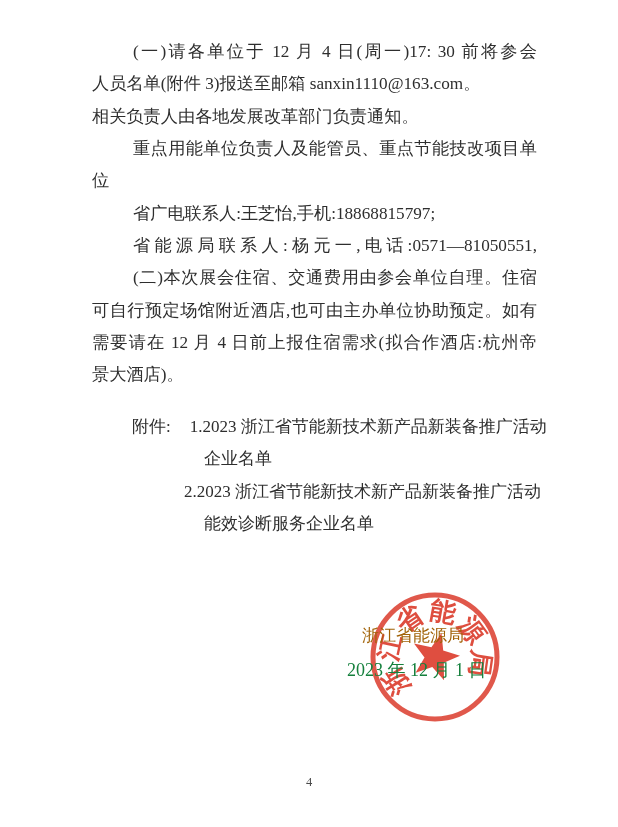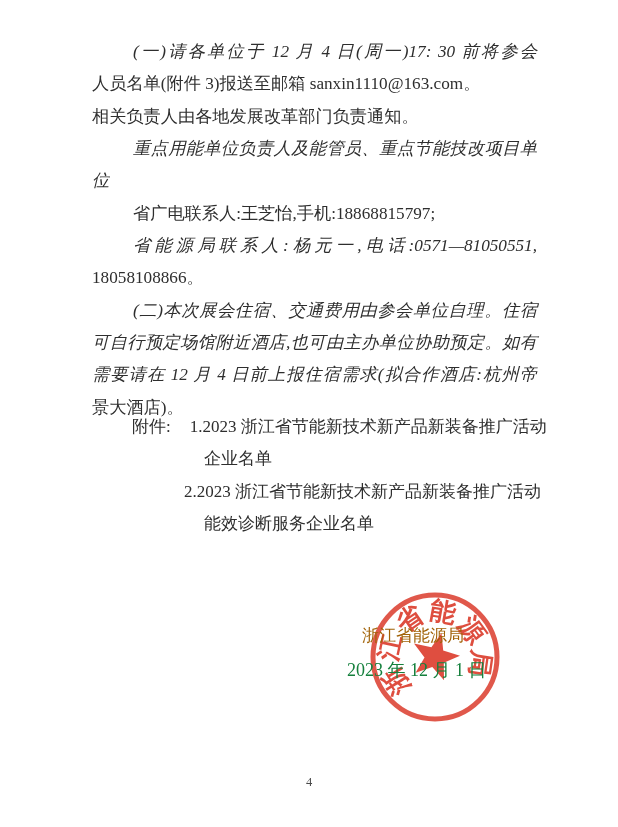--- a/index.html
+++ b/index.html
@@ -15,21 +15,21 @@
   .doc-body {
     position: absolute;
     left: 92px;
     top: 36px;
     width: 445px;
     font-size: 17.2px;
     line-height: 32.33px;
   }
   .doc-body .line { width: 445px; }
   .ind { text-indent: 41px; }
-  .j { text-align: justify; text-align-last: justify; font-style: italic; }
+  .j { text-align: justify; text-align-last: justify; }
   .attachments {
     position: absolute;
     left: 132px;
     top: 411px;
     width: 430px;
     font-size: 17px;
     line-height: 32.33px;
   }
   .att-row { white-space: nowrap; }
   .att-label { display: inline-block; margin-right: 19px; }
@@ -78,21 +78,20 @@
 
 <div class="page">
 
   <div class="doc-body">
     <div class="line ind j">(一)请各单位于 12 月 4 日(周一)17: 30 前将参会</div>
     <div class="line">人员名单(附件 3)报送至邮箱 sanxin1110@163.com。</div>
     <div class="line">相关负责人由各地发展改革部门负责通知。</div>
     <div class="line ind j">重点用能单位负责人及能管员、重点节能技改项目单位</div>
     <div class="line ind">省广电联系人:王芝怡,手机:18868815797;</div>
     <div class="line ind j">省能源局联系人:杨元一,电话:0571—81050551,</div>
-    <div class="line">18058108866。</div>
     <div class="line ind j">(二)本次展会住宿、交通费用由参会单位自理。住宿</div>
     <div class="line j">可自行预定场馆附近酒店,也可由主办单位协助预定。如有</div>
     <div class="line j">需要请在 12 月 4 日前上报住宿需求(拟合作酒店:杭州帝</div>
     <div class="line">景大酒店)。</div>
   </div>
 
   <div class="attachments">
     <div class="att-row">
       <span class="att-label">附件:</span><span>1.2023 浙江省节能新技术新产品新装备推广活动</span>
     </div>

